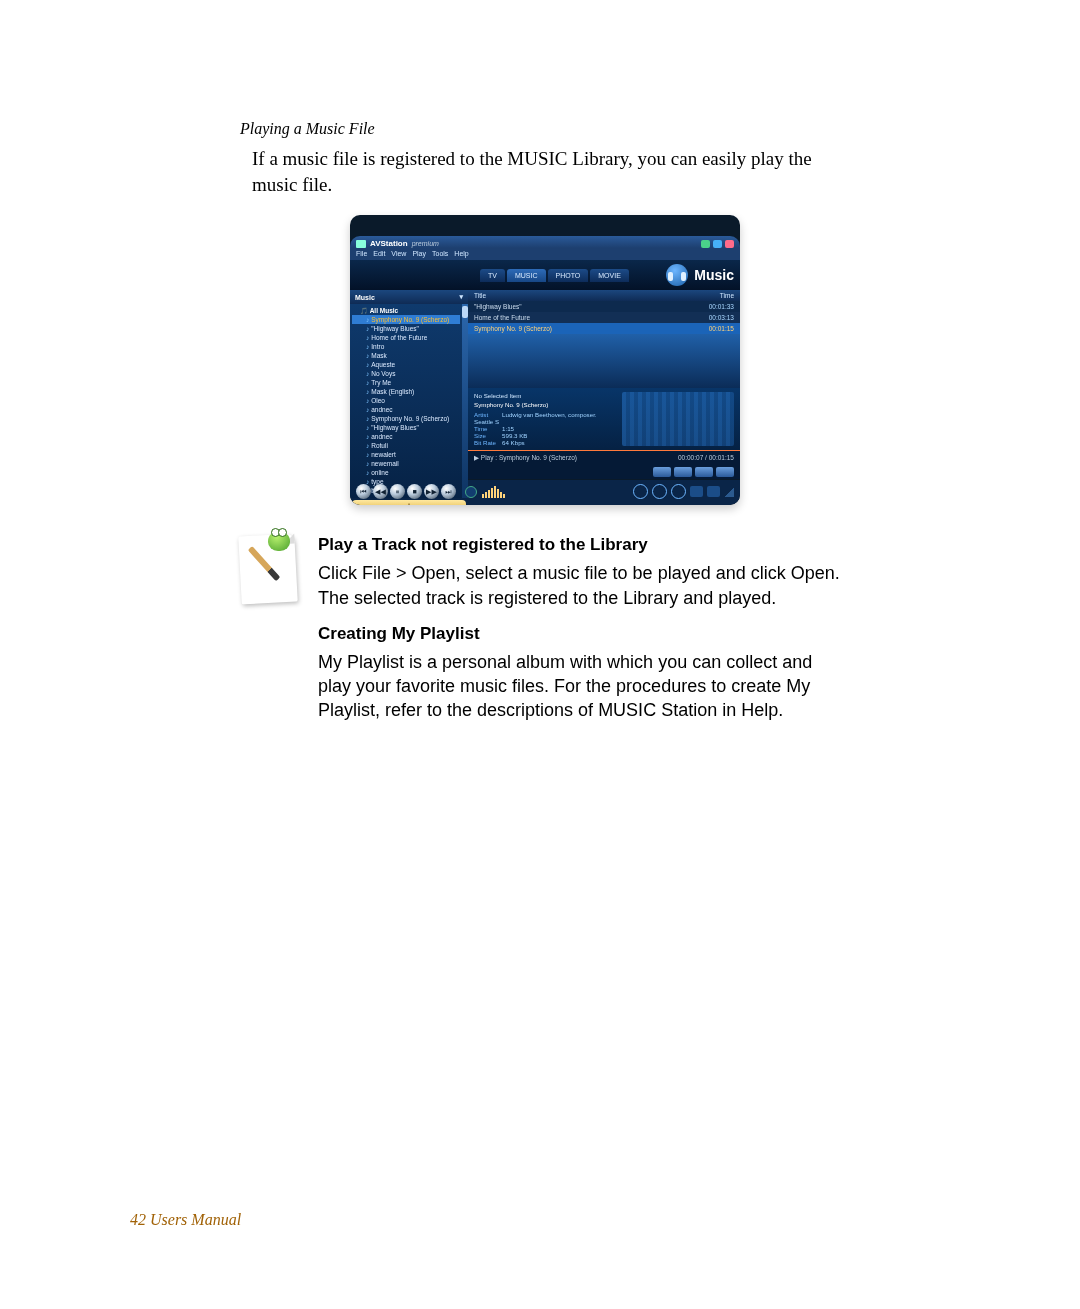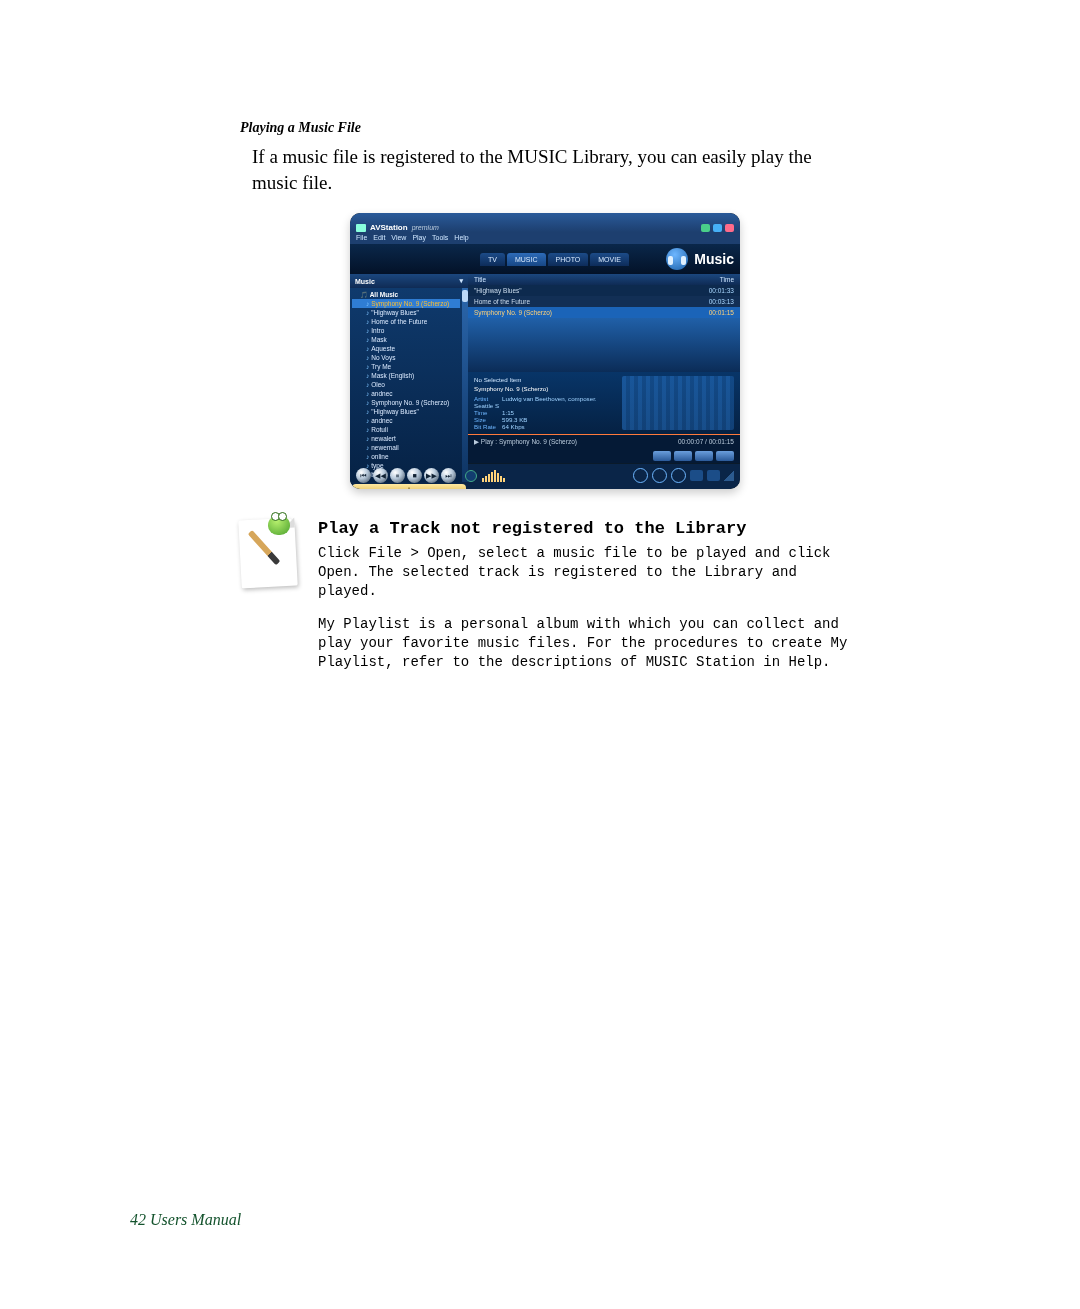--- a/index.html
+++ b/index.html
@@ -11,23 +11,23 @@
   }
   .page {
     width: 1080px;
     height: 1309px;
     position: relative;
     box-sizing: border-box;
     padding: 120px 230px 0 240px; 
   }
   .section-title {
     font-style: italic;
-    font-size: 14px;
+    font-size: 16px;
     margin: 0 0 8px 0;
-    font-weight: 700;
+    font-weight: 400;
   }
   .body-text {
     font-size: 19px;
     line-height: 1.35;
     margin: 0 0 6px 12px;
   }
   ol.steps {
     margin: 28px 0 18px 0;
     padding-left: 44px;
   }
@@ -52,24 +52,25 @@
     border-radius: 10px;
     overflow: hidden;
     font-family: Arial, Helvetica, sans-serif;
     color: #cde;
     box-shadow: 0 4px 10px rgba(0,0,0,.2);
   }
   .shot .titlebar {
     display: flex;
     align-items: center;
     background: linear-gradient(#2a5a99, #1d3f6f);
-    padding: 10px 6px 0 6px;
+    padding: 3px 6px 0 6px;
     font-size: 8px;
     gap: 4px;
     border-radius: 10px 10px 0 0;
+    margin-top: 21px;
   }
   .shot .titlebar .app-title { font-weight: bold; color:#fff; }
   .shot .titlebar .sub { color:#bcd; font-style: italic; font-size:7px;}
   .shot .titlebar .winbtns { margin-left:auto; display:flex; gap:3px;}
   .shot .titlebar .winbtns span { width:9px; height:8px; background:#6fb; border-radius:2px; display:inline-block;}
   .shot .titlebar .winbtns span:nth-child(1){background:#4ad08a;}
   .shot .titlebar .winbtns span:nth-child(2){background:#46b0f7;}
   .shot .titlebar .winbtns span:nth-child(3){background:#ff6b8a;}
   .shot .menubar {
     display:flex;
@@ -270,30 +271,30 @@
   }
   .note-icon .frog::before{left:3px;}
   .note-icon .frog::after{right:3px;}
   .note-icon .pen{
     position:absolute; left:10px; top:10px; width:42px; height:6px;
     background: linear-gradient(90deg,#d6a65a 0 70%, #3a3a3a 70% 100%);
     transform: rotate(48deg);
     transform-origin: left center;
     border-radius:2px;
   }
-  .note-text { flex:1; font-family: Liberation Mono, monospace; }
+  .note-text { flex:1; font-family: Liberation Sans, sans-serif; }
   .note-text .nh {
     font-weight:bold; font-size:17px; margin:0 0 6px 0;
   }
   .note-text .np {
-    font-size:14px; line-height:1.35; margin:0 0 14px 0;
+    font-size:18px; line-height:1.35; margin:0 0 14px 0;
   }
   .footer {
     position:absolute; left:130px; bottom:80px;
-    font-style: italic; font-size:16px; color:#14532d;
+    font-style: italic; font-size:16px; color:#a16207;
   }
   .scrollbar{
     width:6px;background:linear-gradient(#2b67ad,#0e3463);
   }
   .scrollbar .thumb{background:#bcd8f7;height:12px;margin-top:2px;border-radius:2px;}
 </style>
 </head>
 <body>
 
 <div class="page">
@@ -455,18 +456,19 @@
 
   <div class="note-block">
     <div class="note-icon">
       <div class="sheet"></div>
       <div class="frog"></div>
       <div class="pen"></div>
     </div>
     <div class="note-text">
       <p class="nh">Play a Track not registered to the Library</p>
       <p class="np">Click File &gt; Open, select a music file to be played and click Open. The selected track is registered to the Library and played.</p>
+      <p class="nh">Creating My Playlist</p>
       <p class="np">My Playlist is a personal album with which you can collect and play your favorite music files. For the procedures to create My Playlist, refer to the descriptions of MUSIC Station in Help.</p>
     </div>
   </div>
 
   <div class="footer">42  Users Manual</div>
 </div>
 
 </body></html>

